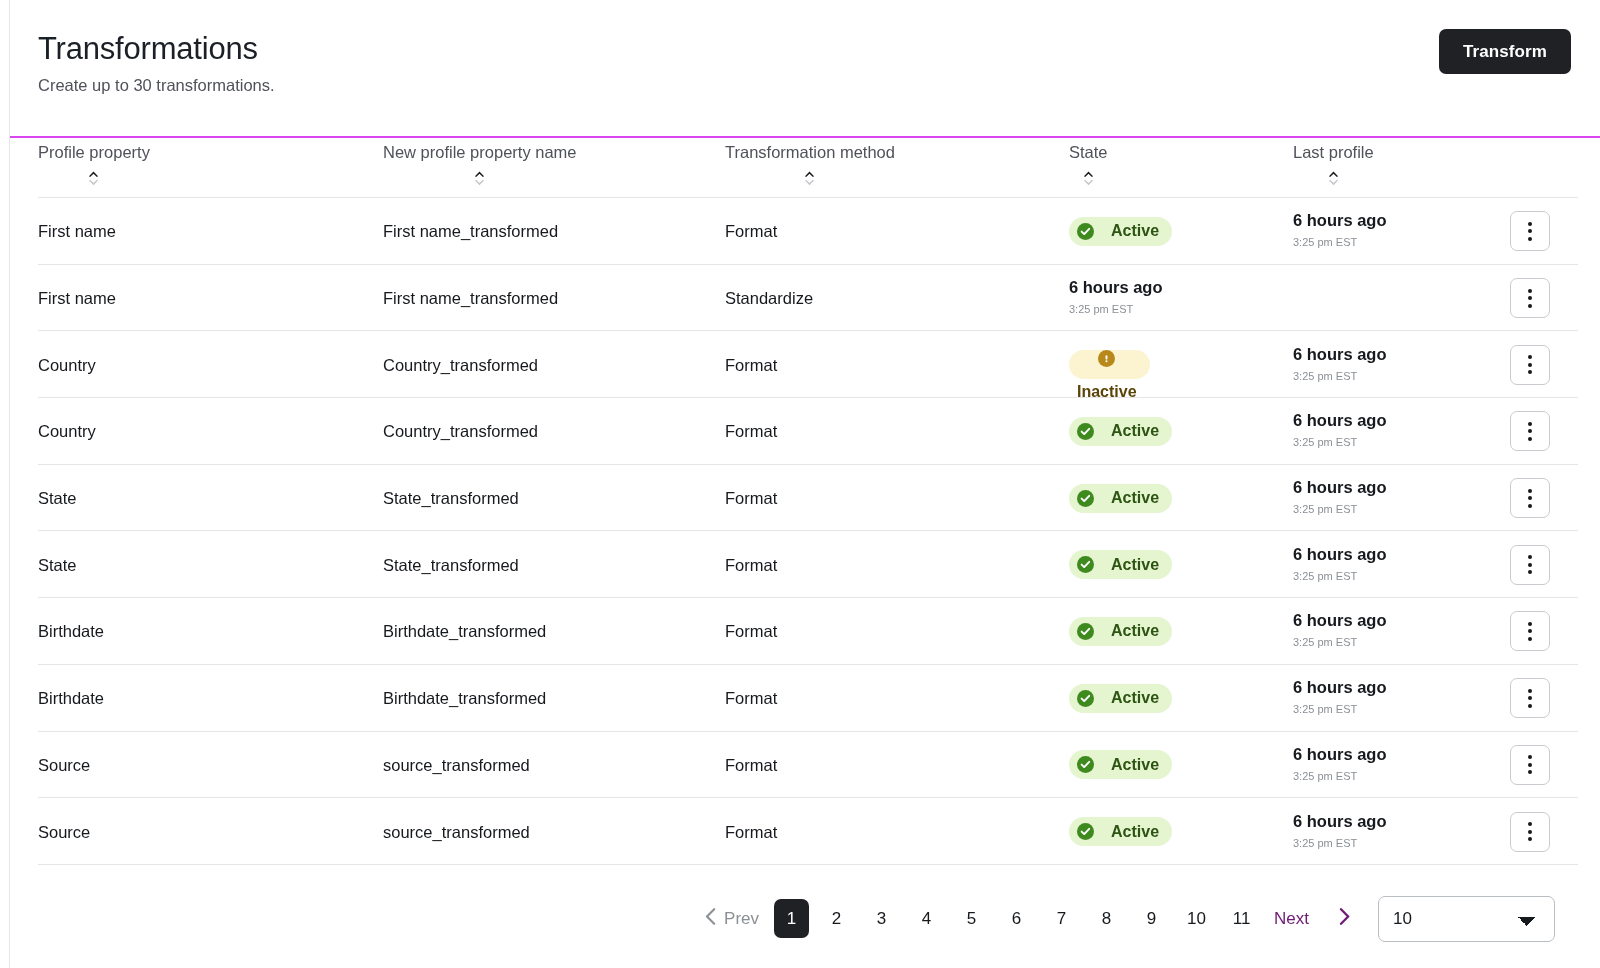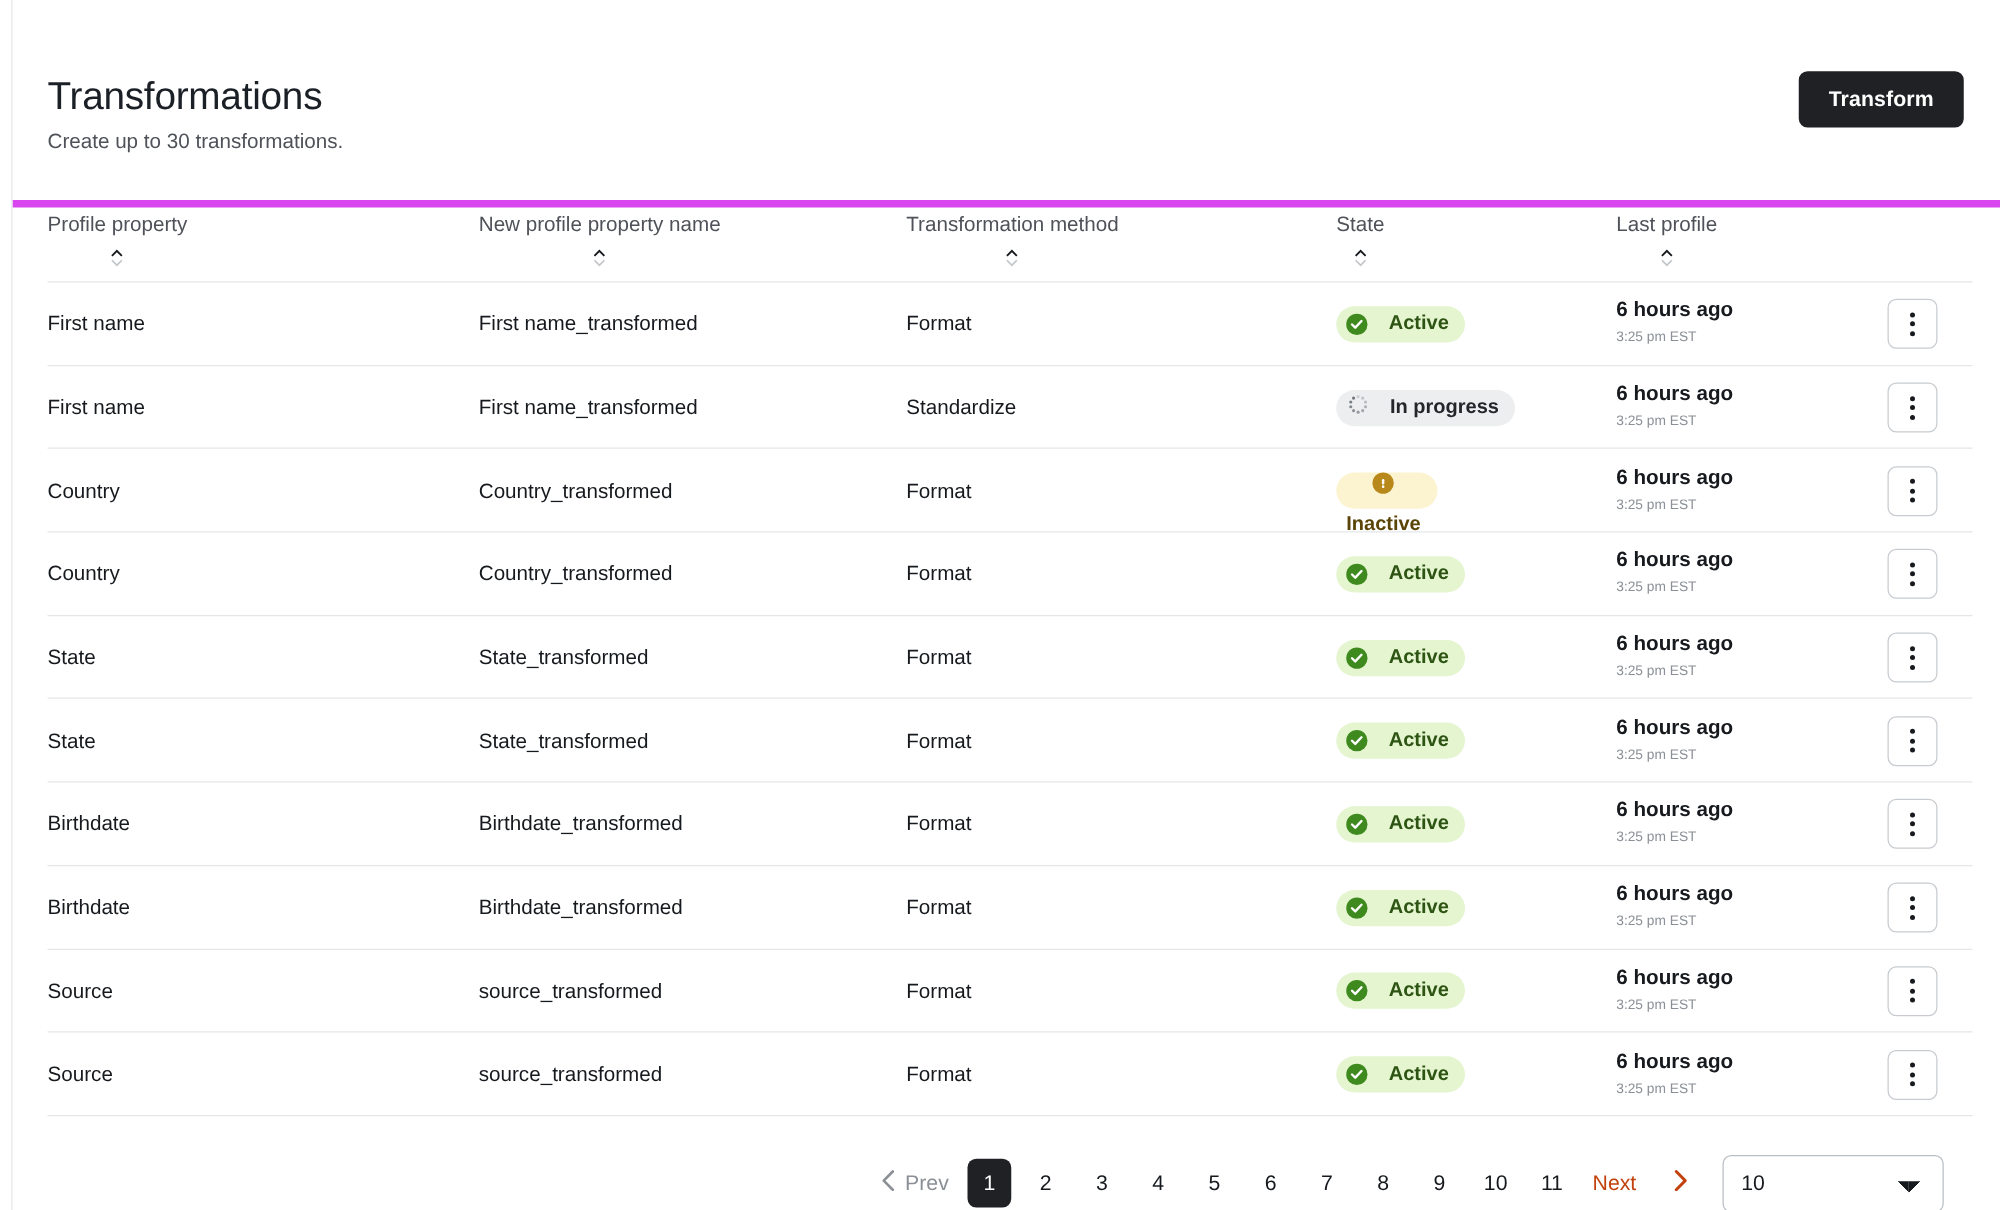--- a/index.html
+++ b/index.html
@@ -20,22 +20,21 @@
     height: 968px;
     background: #ffffff;
     border-left: 1px solid #e4e6e8;
     overflow: hidden;
   }
 
   
   .card-header {
     position: relative;
     height: 138px;
-    border-bottom: 6px solid #d946ef;
-    margin-top: 28px;
+    border-bottom: 2px solid #d946ef;
   }
   .page-title {
     position: absolute;
     left: 28px;
     top: 30px;
     font-size: 31px;
     line-height: 38px;
     font-weight: 400;
     color: #1b1f26;
     letter-spacing: -0.2px;
@@ -179,21 +178,21 @@
     height: 108px;
     padding-right: 45px;
   }
   .pg-nav {
     display: inline-flex; align-items: center; gap: 8px;
     background: none; border: none; cursor: pointer;
     font-family: "Liberation Sans", sans-serif;
     font-size: 17px; color: #8b9096;
     padding: 6px 10px;
   }
-  .pg-nav.enabled { color: #c2410c; gap: 30px; }
+  .pg-nav.enabled { color: #701a75; gap: 30px; }
   .pg-page {
     min-width: 35px; height: 39px;
     display: inline-flex; align-items: center; justify-content: center;
     background: none; border: none; border-radius: 7px;
     font-family: "Liberation Sans", sans-serif;
     font-size: 17px; color: #16191d;
     cursor: pointer;
     margin: 0 5px;
     padding: 0 7px;
   }
@@ -316,37 +315,20 @@
         <i></i>
               <i></i>
               <i></i>
       </button>
     </div>
   </div>
   <div class="row">
     <div class="col c-prop cell-text">First name</div>
     <div class="col c-new cell-text">First name_transformed</div>
     <div class="col c-method cell-text">Standardize</div>
-    <div class="col c-status">
-      <span class="badge badge-progress">
-        <span><svg class="spinner" viewBox="0 0 17 17">
-                  <circle cx="8.50" cy="2.30" r="1.25" fill="#5c6169" opacity="0.22"></circle>
-                  <circle cx="12.14" cy="3.48" r="1.25" fill="#5c6169" opacity="0.29"></circle>
-                  <circle cx="14.40" cy="6.58" r="1.25" fill="#5c6169" opacity="0.36"></circle>
-                  <circle cx="14.40" cy="10.42" r="1.25" fill="#5c6169" opacity="0.44"></circle>
-                  <circle cx="12.14" cy="13.52" r="1.25" fill="#5c6169" opacity="0.51"></circle>
-                  <circle cx="8.50" cy="14.70" r="1.25" fill="#5c6169" opacity="0.58"></circle>
-                  <circle cx="4.86" cy="13.52" r="1.25" fill="#5c6169" opacity="0.65"></circle>
-                  <circle cx="2.60" cy="10.42" r="1.25" fill="#5c6169" opacity="0.72"></circle>
-                  <circle cx="2.60" cy="6.58" r="1.25" fill="#5c6169" opacity="0.80"></circle>
-                  <circle cx="4.86" cy="3.48" r="1.25" fill="#5c6169" opacity="0.87"></circle>
-                </svg></span>
-        <span class="badge-label">In progress</span>
-      </span>
-    </div>
     <div class="col c-edited">
       <div class="edited-main">6 hours ago</div>
       <div class="edited-sub">3:25 pm EST</div>
     </div>
     <div class="col c-action">
       <button class="kebab-button">
         <i></i>
               <i></i>
               <i></i>
       </button>

